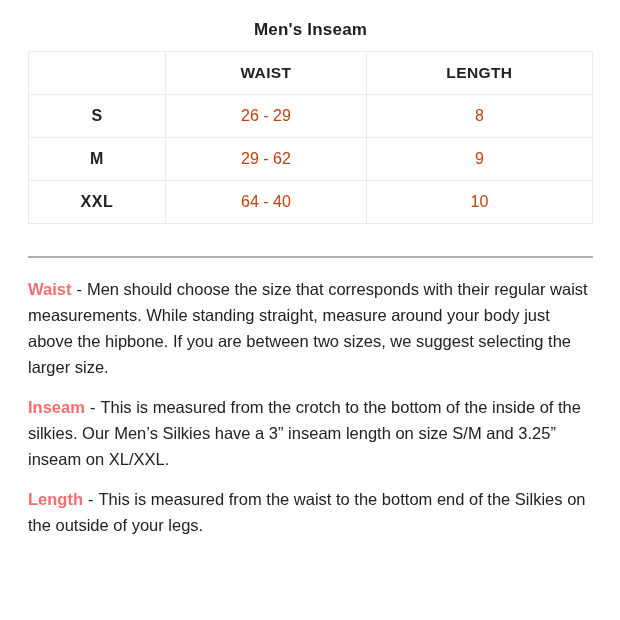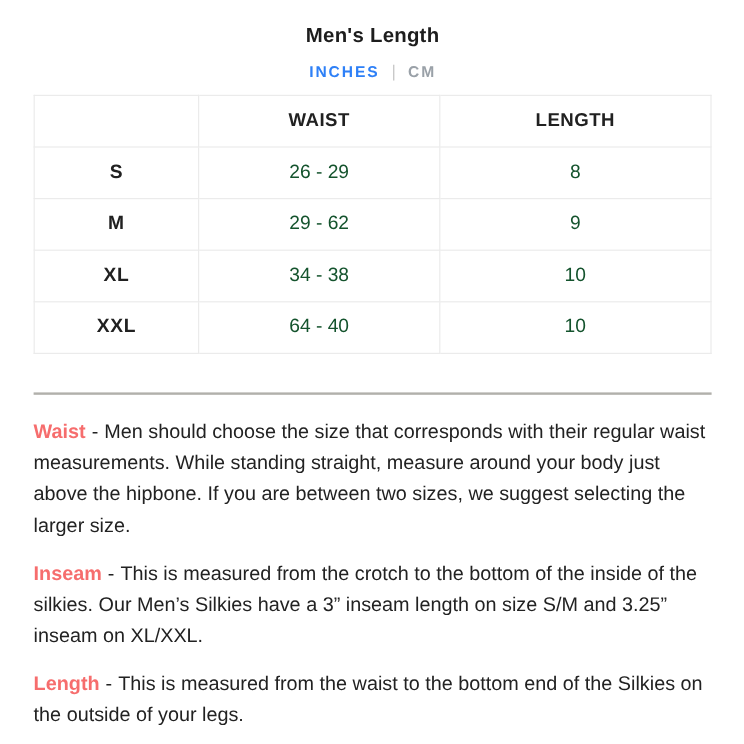--- a/index.html
+++ b/index.html
@@ -45,21 +45,21 @@
   th,td{
     border:1px solid var(--table-border);
     text-align:center;vertical-align:middle;
     font-size:16px;
     padding:11px 8px;
     color:#212121;
     height:43px;
   }
   thead th{font-weight:700;letter-spacing:.4px;font-size:15.5px;}
   tbody th{font-weight:700;letter-spacing:.6px;}
-  tbody td{font-weight:400;color:#14532d;}
+  tbody td{font-weight:400;color:#c2410c;}
   .col-size{width:24.3%;}
   .col-waist{width:35.6%;}
   .col-length{width:40.1%;}
   hr.section-divider{
     border:none;
     border-top:2px solid var(--hr);
     margin:32px 0 0 0;
   }
   .descriptions{margin-top:18px;}
   .descriptions p{
@@ -70,27 +70,22 @@
     max-width:570px;
   }
   .term{color:var(--accent-pink);font-weight:700;}
   .sep{margin:0 5px;color:#222222;}
 </style>
 </head>
 <body>
 
 <div class="wrap">
 
-  <h1 class="page-title">Men's Length</h1>
+  <h1 class="page-title">Men's Inseam</h1>
 
-  <div class="tabs">
-    <button class="tab active">INCHES</button>
-    <span class="tab-divider">|</span>
-    <button class="tab inactive">CM</button>
-  </div>
 
   <table>
     <thead>
       <tr>
         <th class="col-size"></th>
         <th class="col-waist">WAIST</th>
         <th class="col-length">LENGTH</th>
       </tr>
     </thead>
     <tbody>
@@ -98,25 +93,20 @@
           <th>S</th>
           <td>26 - 29</td>
           <td>8</td>
         </tr>
         <tr>
           <th>M</th>
           <td>29 - 62</td>
           <td>9</td>
         </tr>
         <tr>
-          <th>XL</th>
-          <td>34 - 38</td>
-          <td>10</td>
-        </tr>
-        <tr>
           <th>XXL</th>
           <td>64 - 40</td>
           <td>10</td>
         </tr>
       </tbody>
   </table>
 
   <hr class="section-divider">
 
   <div class="descriptions">

